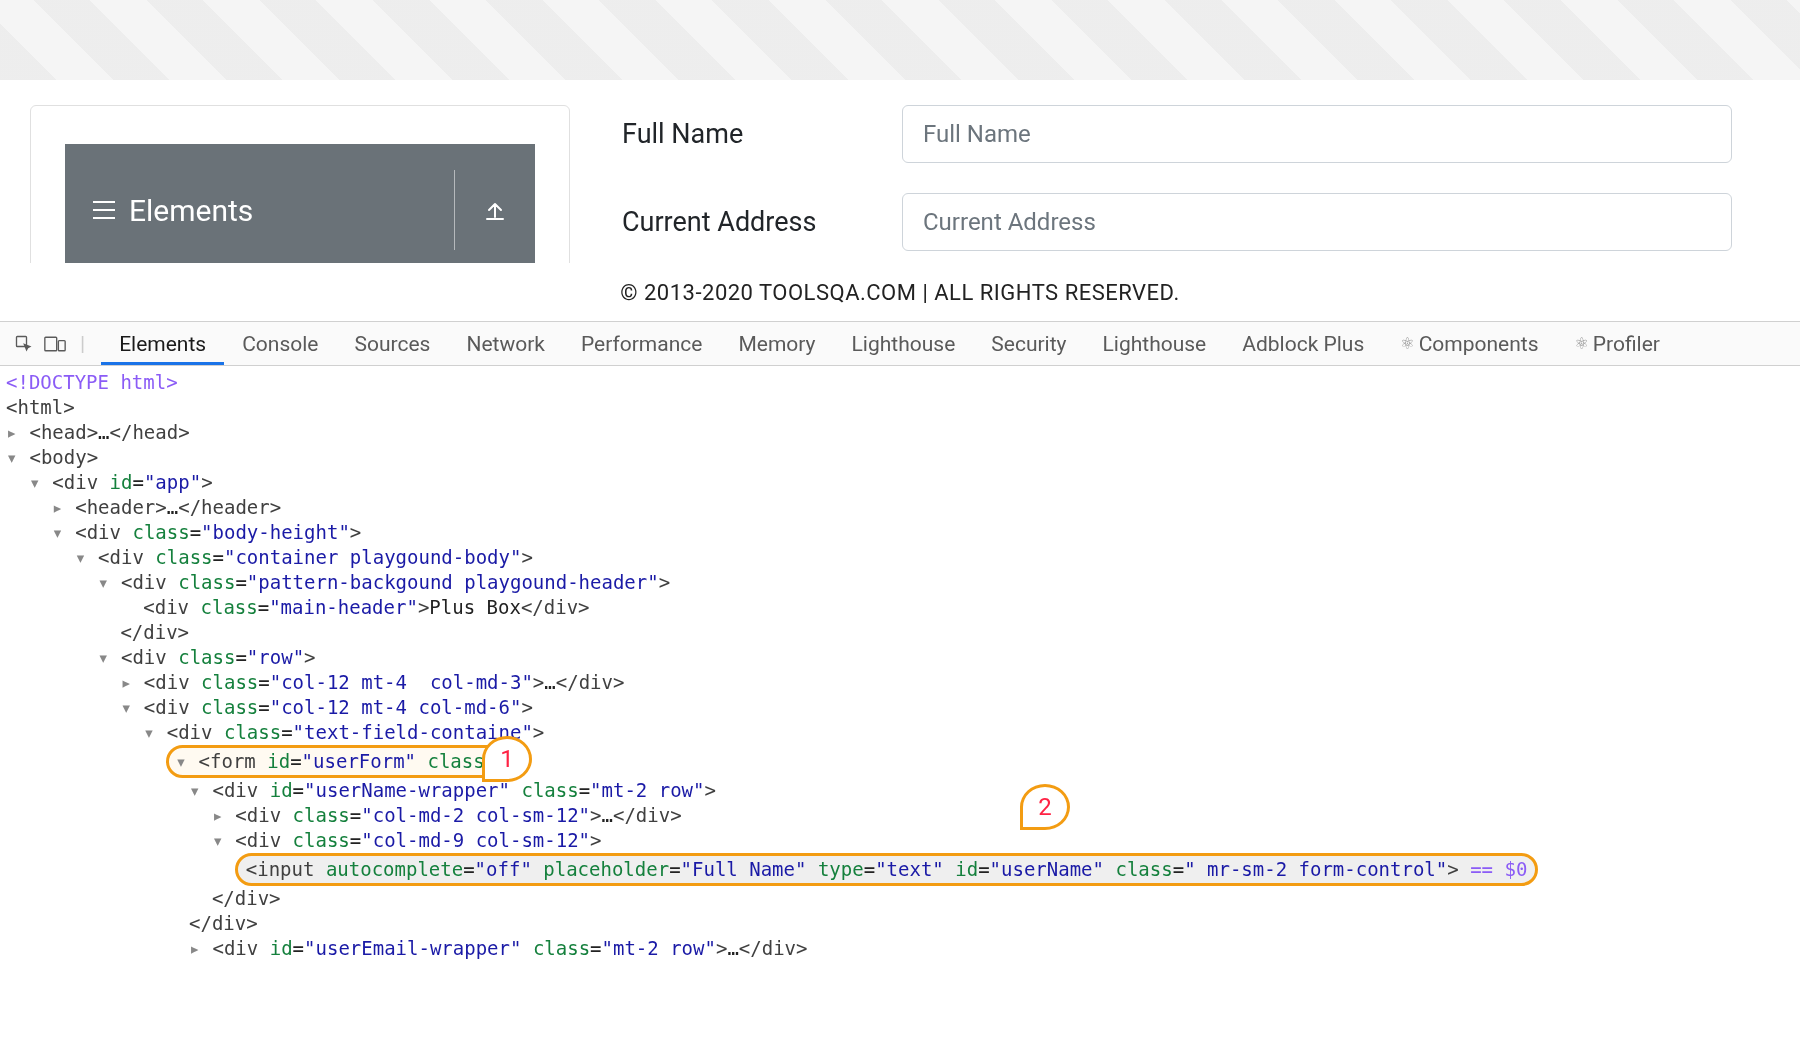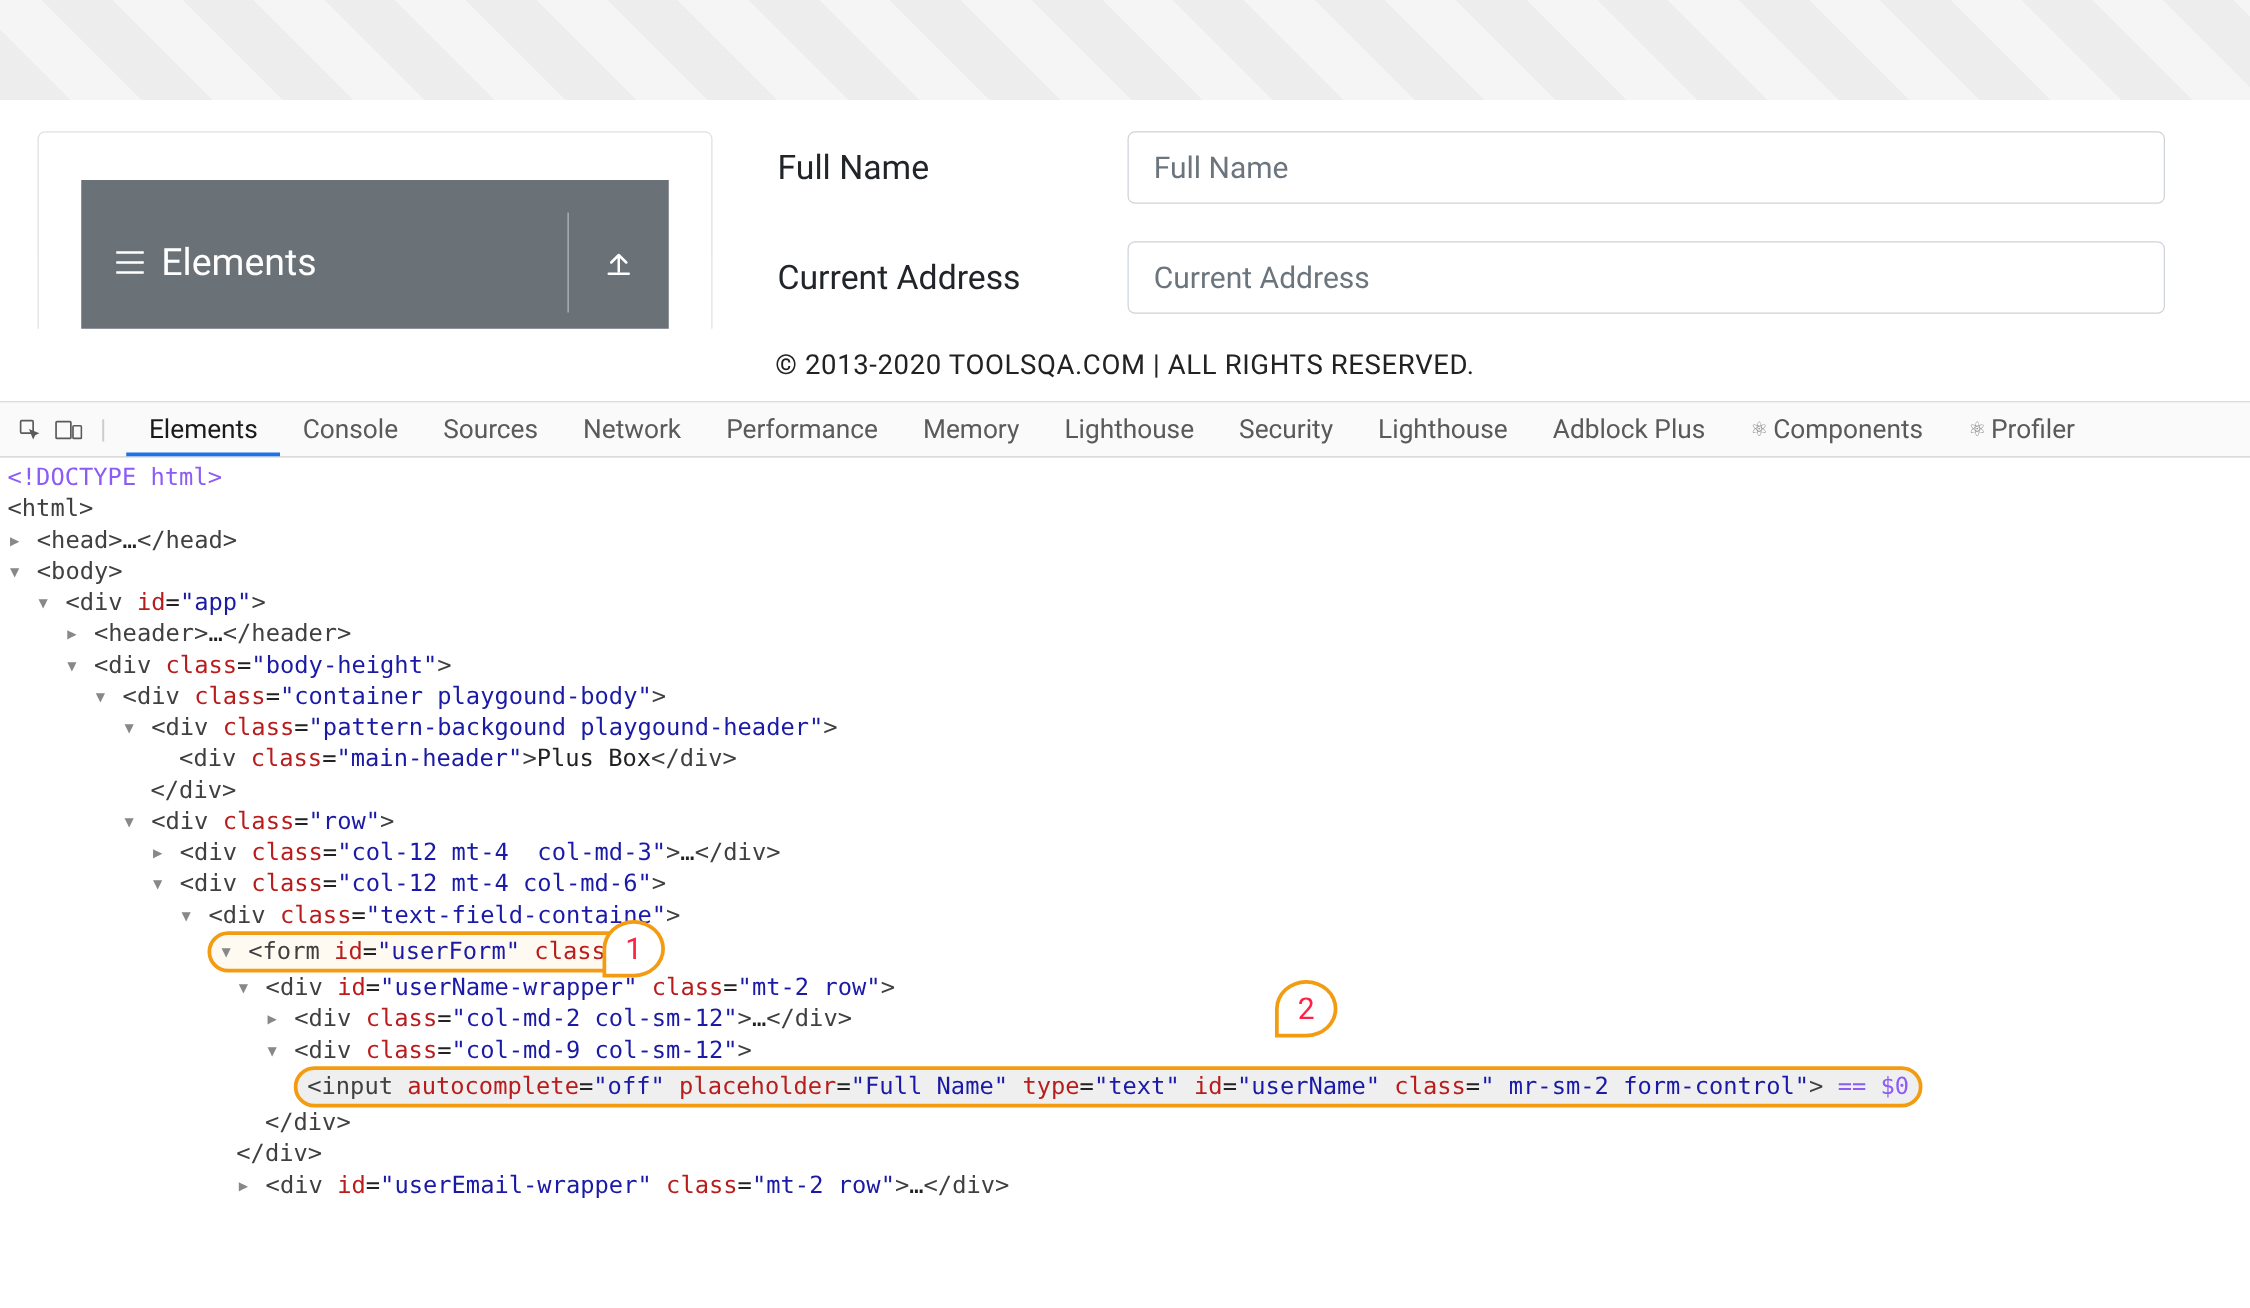--- a/index.html
+++ b/index.html
@@ -30,21 +30,21 @@
   .devtools { border-top: 1px solid #d0d0d0; }
   .dt-tabs { display: flex; align-items: center; height: 44px; border-bottom: 1px solid #d0d0d0; padding-left: 2px; font-size: 21px; color: #5a5a5a; background: #fafafa; }
   .dt-tool-icons { display: flex; align-items: center; gap: 10px; padding: 0 12px; }
   .dt-tabs .tab { padding: 0 18px; height: 100%; display: flex; align-items: center; cursor: default; }
   .dt-tabs .tab.active { color: #1a1a1a; border-bottom: 3px solid #1a73e8; padding-top: 3px; }
   .gear-dot { font-size: 16px; color: #888; margin-right: 4px; }
 
   .dt-code { font-family: Menlo, Consolas, monospace; font-size: 19px; line-height: 25px; padding: 4px 0 10px 6px; white-space: pre; overflow: hidden; }
   .t-grey { color: #8b5cf6; }
   .t-tag { color: #404040; }
-  .t-attr { color: #b91c1c; }
+  .t-attr { color: #15803d; }
   .t-str { color: #1a1aa6; }
   .t-text { color: #222; }
   .tri { color: #888; display: inline-block; width: 12px; }
 
   .hl-box1 { display: inline-block; border: 3px solid #f39c12; border-radius: 18px; padding: 1px 6px; background: rgba(255,220,160,0.15); }
   .hl-line { background: #efefef; border: 3px solid #f39c12; border-radius: 18px; padding: 1px 8px; display: inline-block; }
 
   .callout { position: absolute; width: 50px; height: 46px; border: 3px solid #f39c12; border-radius: 50% 50% 50% 0; background: #fff; color: #f24; display: flex; align-items: center; justify-content: center; font-size: 24px; font-weight: 400; }
   .code-wrap { position: relative; }
 

